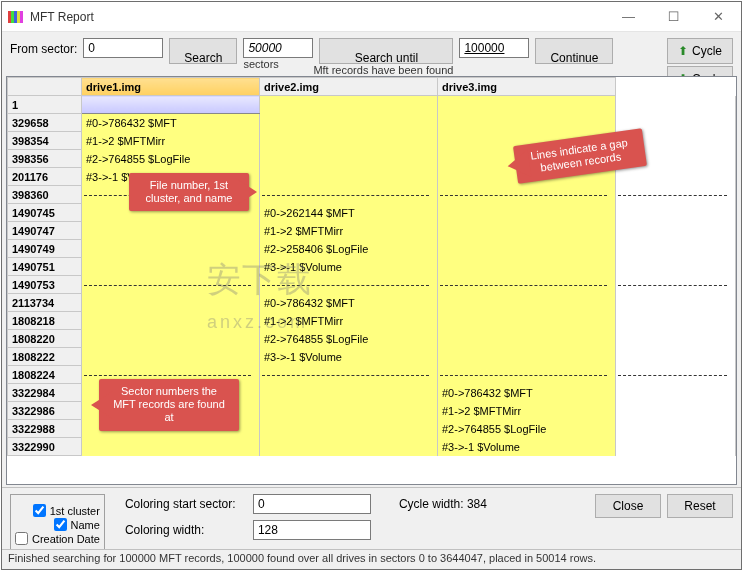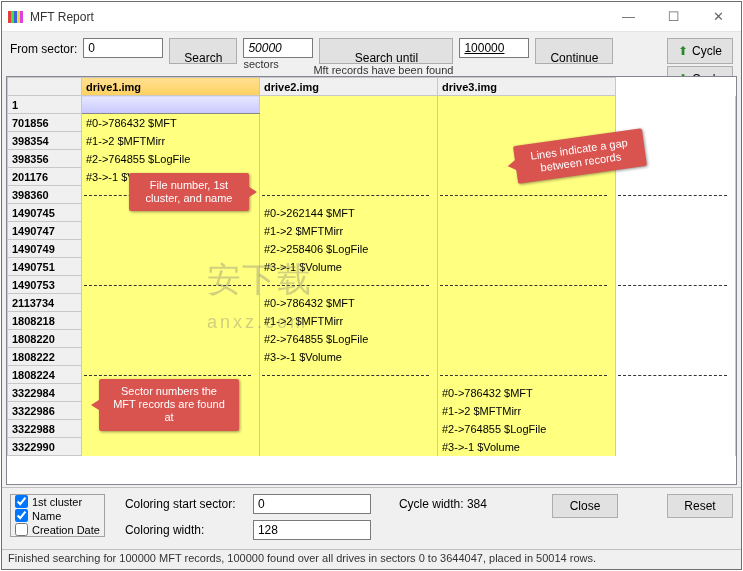--- a/index.html
+++ b/index.html
@@ -35,29 +35,29 @@
 .first-td { background: linear-gradient(to bottom, #e8e8ff 0%, #c8c8ff 100%); border: 1px solid #888; }
 .highlight-orange { background: linear-gradient(to bottom, #ffe080 0%, #ffd060 100%); }
 
 .callout { position: absolute; background: #d9534f; color: #fff; font-size: 11px; padding: 6px 10px; border-radius: 2px; text-align: center; line-height: 1.2; box-shadow: 1px 1px 3px rgba(0,0,0,0.4); }
 .callout-arrow-left::before { content: ""; position: absolute; left: -22px; top: 50%; transform: translateY(-50%); border: 14px solid transparent; border-right: 22px solid #d9534f; }
 .callout-arrow-right::after { content: ""; position: absolute; right: -22px; top: 50%; transform: translateY(-50%); border: 14px solid transparent; border-left: 22px solid #d9534f; }
 
 .watermark { position: absolute; top: 180px; left: 200px; font-size: 28px; color: rgba(120,120,120,0.35); font-family: sans-serif; pointer-events: none; letter-spacing: 1px; }
 
 .bottom-panel { height: 62px; border-top: 1px solid #c0c0c0; background: #f0f0f0; display: flex; align-items: flex-start; padding: 6px 8px; gap: 20px; }
-.checks { display: flex; flex-direction: column; gap: 1px; border: 1px solid #a0a0a0; padding: 0 4px; background: #f0f0f0; }
+.checks { display: flex; flex-direction: column; gap: 1px; border: 1px solid #a0a0a0; padding: 9px 4px; background: #f0f0f0; align-items: flex-end; }
 .checks label { font-size: 11px; display: flex; align-items: center; gap: 4px; }
 .checks input { width: 13px; height: 13px; }
 .coloring { display: flex; flex-direction: column; gap: 6px; }
 .coloring .row { display: flex; align-items: center; gap: 8px; }
 .coloring input { border: 1px solid #7a7a7a; padding: 2px 4px; width: 118px; height: 20px; font-size: 12px; }
 .cycle-width { font-size: 12px; }
 .bot-btns { margin-left: auto; display: flex; gap: 6px; }
-.bot-btns button { border: 1px solid #adadad; background: #e1e1e1; width: 66px; height: 24px; font-size: 12px; margin-left: 43px; }
+.bot-btns button { border: 1px solid #adadad; background: #e1e1e1; width: 66px; height: 24px; font-size: 12px; }
 
 .statusbar { height: 20px; border-top: 1px solid #c0c0c0; background: #f0f0f0; font-size: 11px; padding: 2px 6px; color: #333; }
 </style>
 </head>
 <body>
 
 <div class="window">
   <div class="titlebar">
     <svg class="icon" viewBox="0 0 16 16">
       <rect x="0" y="2" width="3" height="12" fill="#e04040"></rect>
@@ -113,21 +113,21 @@
       </thead>
       <tbody id="tbody">
           <tr>
             <td class="col-sector">1</td>
             <td class="col-d1 row-yellow first-td" style=""></td>
             <td class="col-d2 row-yellow" style="background: rgb(255, 255, 128);"></td>
             <td class="col-d3 row-yellow" style="background: rgb(255, 255, 128);"></td>
             <td></td>
           </tr>
           <tr>
-            <td class="col-sector">701856</td>
+            <td class="col-sector">329658</td>
             <td class="col-d1 row-yellow" style="background: rgb(255, 255, 128);">#0-&gt;786432 $MFT</td>
             <td class="col-d2 row-yellow" style="background: rgb(255, 255, 128);"></td>
             <td class="col-d3 row-yellow" style="background: rgb(255, 255, 128);"></td>
             <td></td>
           </tr>
           <tr>
             <td class="col-sector">398354</td>
             <td class="col-d1 row-yellow" style="background: rgb(255, 255, 128);">#1-&gt;2 $MFTMirr</td>
             <td class="col-d2 row-yellow" style="background: rgb(255, 255, 128);"></td>
             <td class="col-d3 row-yellow" style="background: rgb(255, 255, 128);"></td>

